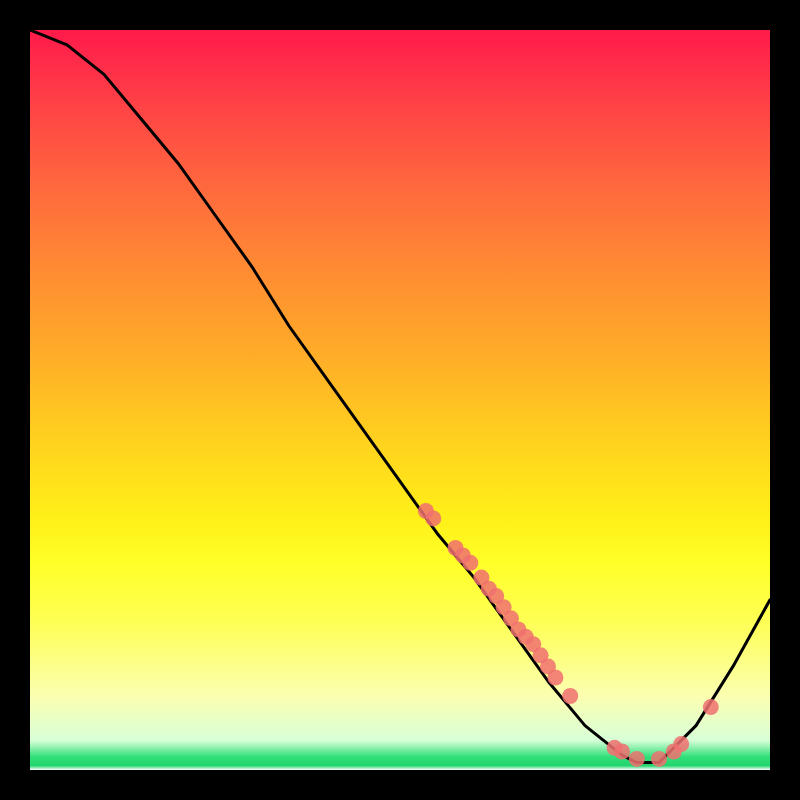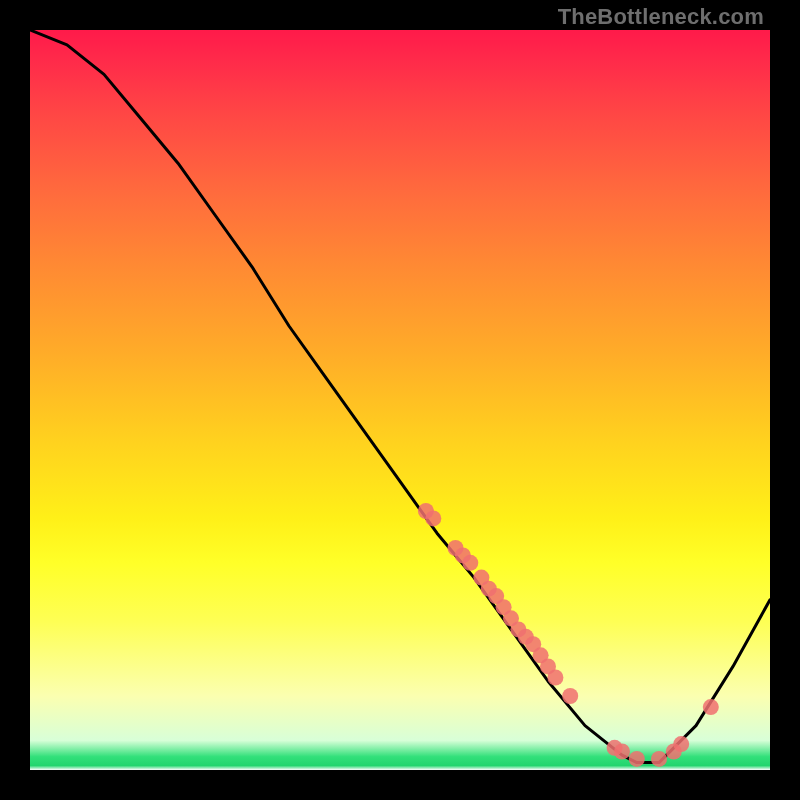--- a/index.html
+++ b/index.html
@@ -51,21 +51,20 @@
   }
   svg.curve {
     position: absolute;
     inset: 0;
   }
 </style>
 </head>
 <body>
 
 <div class="frame">
-  <div class="watermark">TheBottleneck.com</div>
   <div class="plot-area">
     <div class="gradient"></div>
     <svg class="curve" viewBox="0 0 740 740" preserveAspectRatio="none">
       <g id="line-layer">
           <path d="M0.00 0.00 L37.00 14.80 L74.00 44.40 L111.00 88.80 L148.00 133.20 L185.00 185.00 L222.00 236.80 L259.00 296.00 L296.00 347.80 L333.00 399.60 L370.00 451.40 L407.00 503.20 L444.00 547.60 L481.00 599.40 L518.00 651.20 L555.00 695.60 L592.00 725.20 L606.80 732.60 L629.00 732.60 L666.00 695.60 L703.00 636.40 L740.00 569.80" fill="none" stroke="#000000" stroke-width="3" stroke-linecap="round" stroke-linejoin="round"></path>
         </g>
       <g id="markers-layer">
           <circle cx="395.90" cy="481.00" r="8" fill="#f07070" fill-opacity="0.85"></circle>
           <circle cx="403.30" cy="488.40" r="8" fill="#f07070" fill-opacity="0.85"></circle>
           <circle cx="425.50" cy="518.00" r="8" fill="#f07070" fill-opacity="0.85"></circle>

